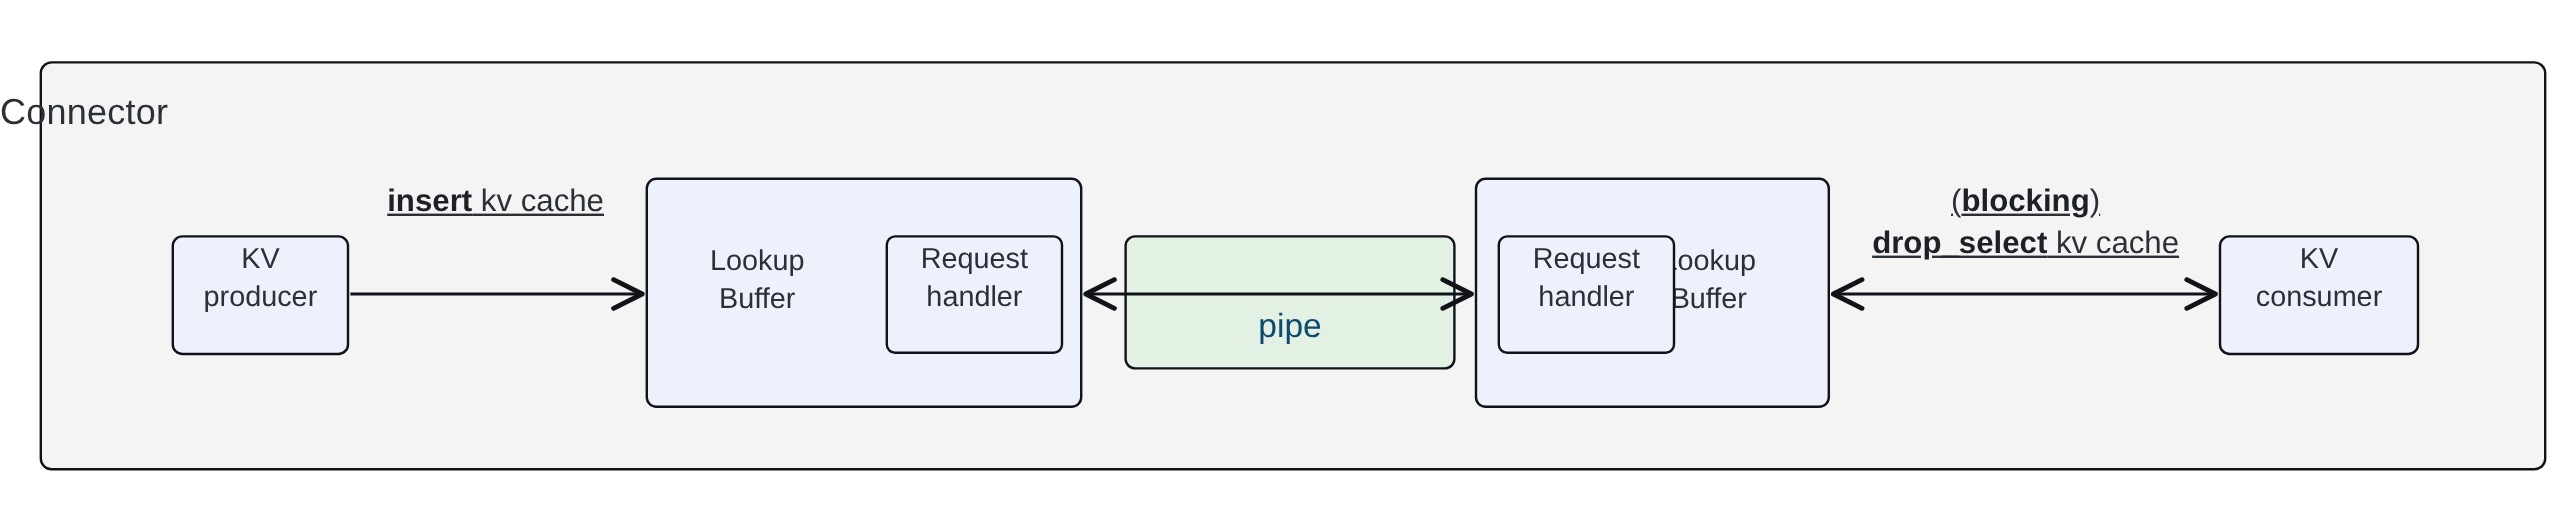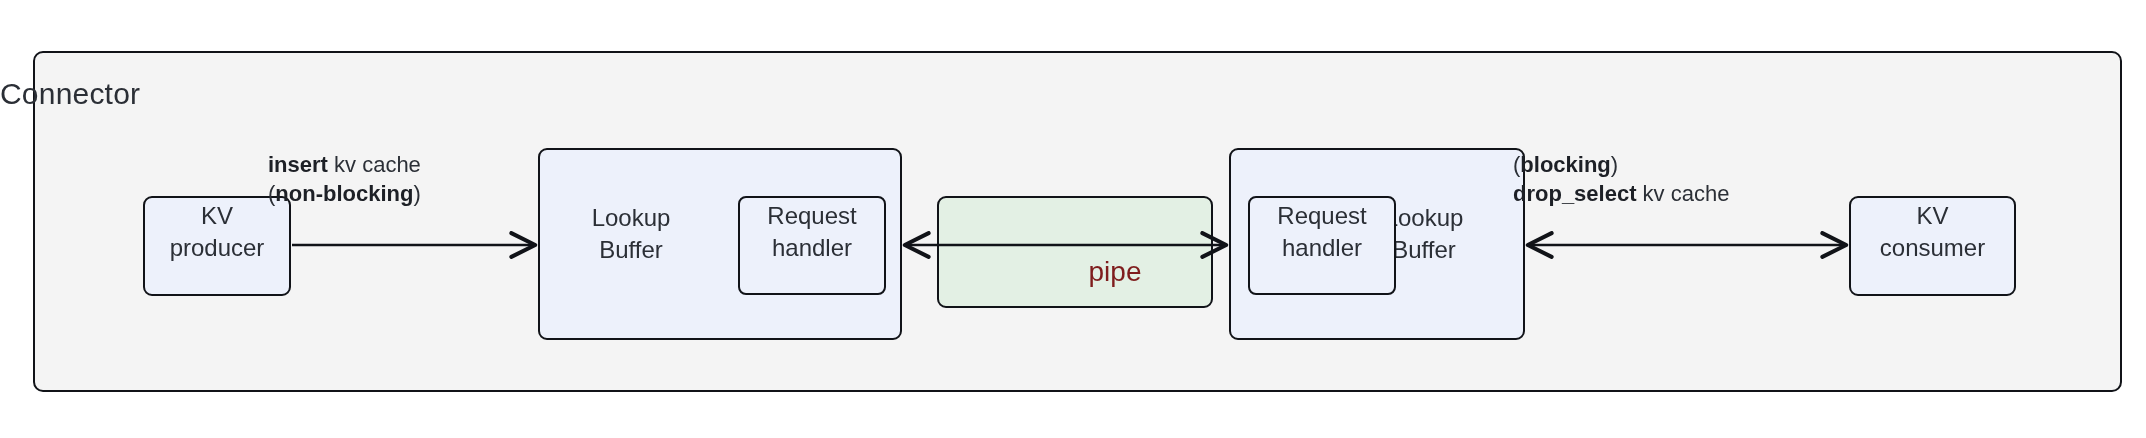--- a/index.html
+++ b/index.html
@@ -146,30 +146,31 @@
     border: 2.5px solid #111318;
     border-radius: 9px;
   }
   #pipe-label {
     position: absolute;
     left: 937px;
     top: 256px;
     width: 276px;
     text-align: center;
     font-size: 28px;
-    color: #7f1d1d;
-    margin-left: 40px;
+    color: #0c4a6e;
   }
   
   .edge-label {
     position: absolute;
     box-sizing: border-box;
-    font-size: 22px;
+    text-align: center;
+    font-size: 26px;
     line-height: 1.33;
     color: #2b2f36;
+    text-decoration: underline;
   }
   .edge-label b {
     font-weight: 700;
     color: #1d2026;
   }
   #insert-label {
     left: 268px;
     top: 150px;
     width: 290px;
   }
@@ -218,21 +219,20 @@
   <div class="inner-node" id="request-handler-right"></div>
   <div class="node-label" id="request-handler-right-label">Request
 handler</div>
 
   <div class="node" id="kv-consumer"></div>
   <div class="node-label" id="kv-consumer-label">KV
 consumer</div>
 
   <div class="edge-label" id="insert-label">
     <div><b>insert</b><span> kv cache</span></div>
-    <div><span>(</span><b>non-blocking</b><span>)</span></div>
   </div>
 
   <div class="edge-label" id="drop-select-label">
     <div><span>(</span><b>blocking</b><span>)</span></div>
     <div><b>drop_select</b><span> kv cache</span></div>
   </div>
 
   <svg id="arrow-layer" viewBox="0 0 2146 438">
     <defs>
       <marker id="arrow-end" viewBox="0 0 12 12" refX="10.5" refY="6" markerWidth="11" markerHeight="11" orient="auto-start-reverse">

